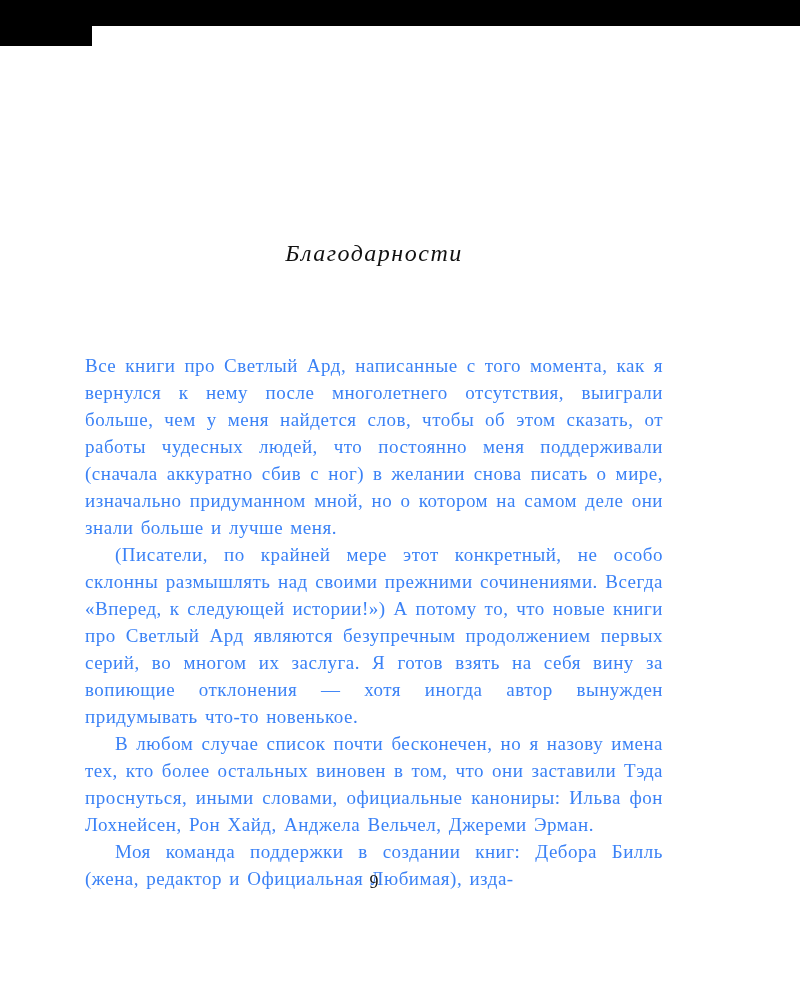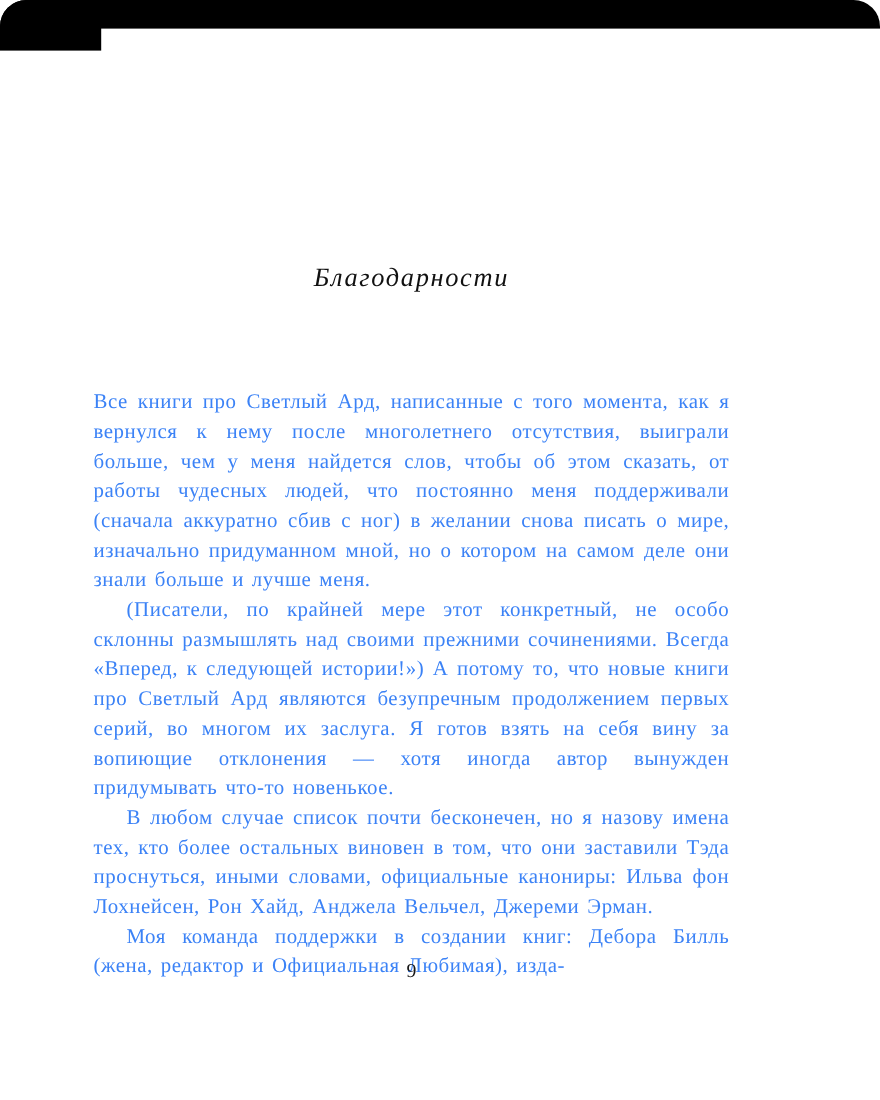--- a/index.html
+++ b/index.html
@@ -8,21 +8,20 @@
     background: #ffffff;
   }
   .page {
     position: relative;
     width: 800px;
     height: 1000px;
     background: #ffffff;
     overflow: hidden;
     font-family: "Liberation Serif", "DejaVu Serif", serif;
     color: #1a1a1a;
-    border-radius: 24px;
   }
   
   .scan-bar-top {
     position: absolute;
     top: 0;
     left: 0;
     width: 800px;
     height: 26px;
     background: #000000;
   }

